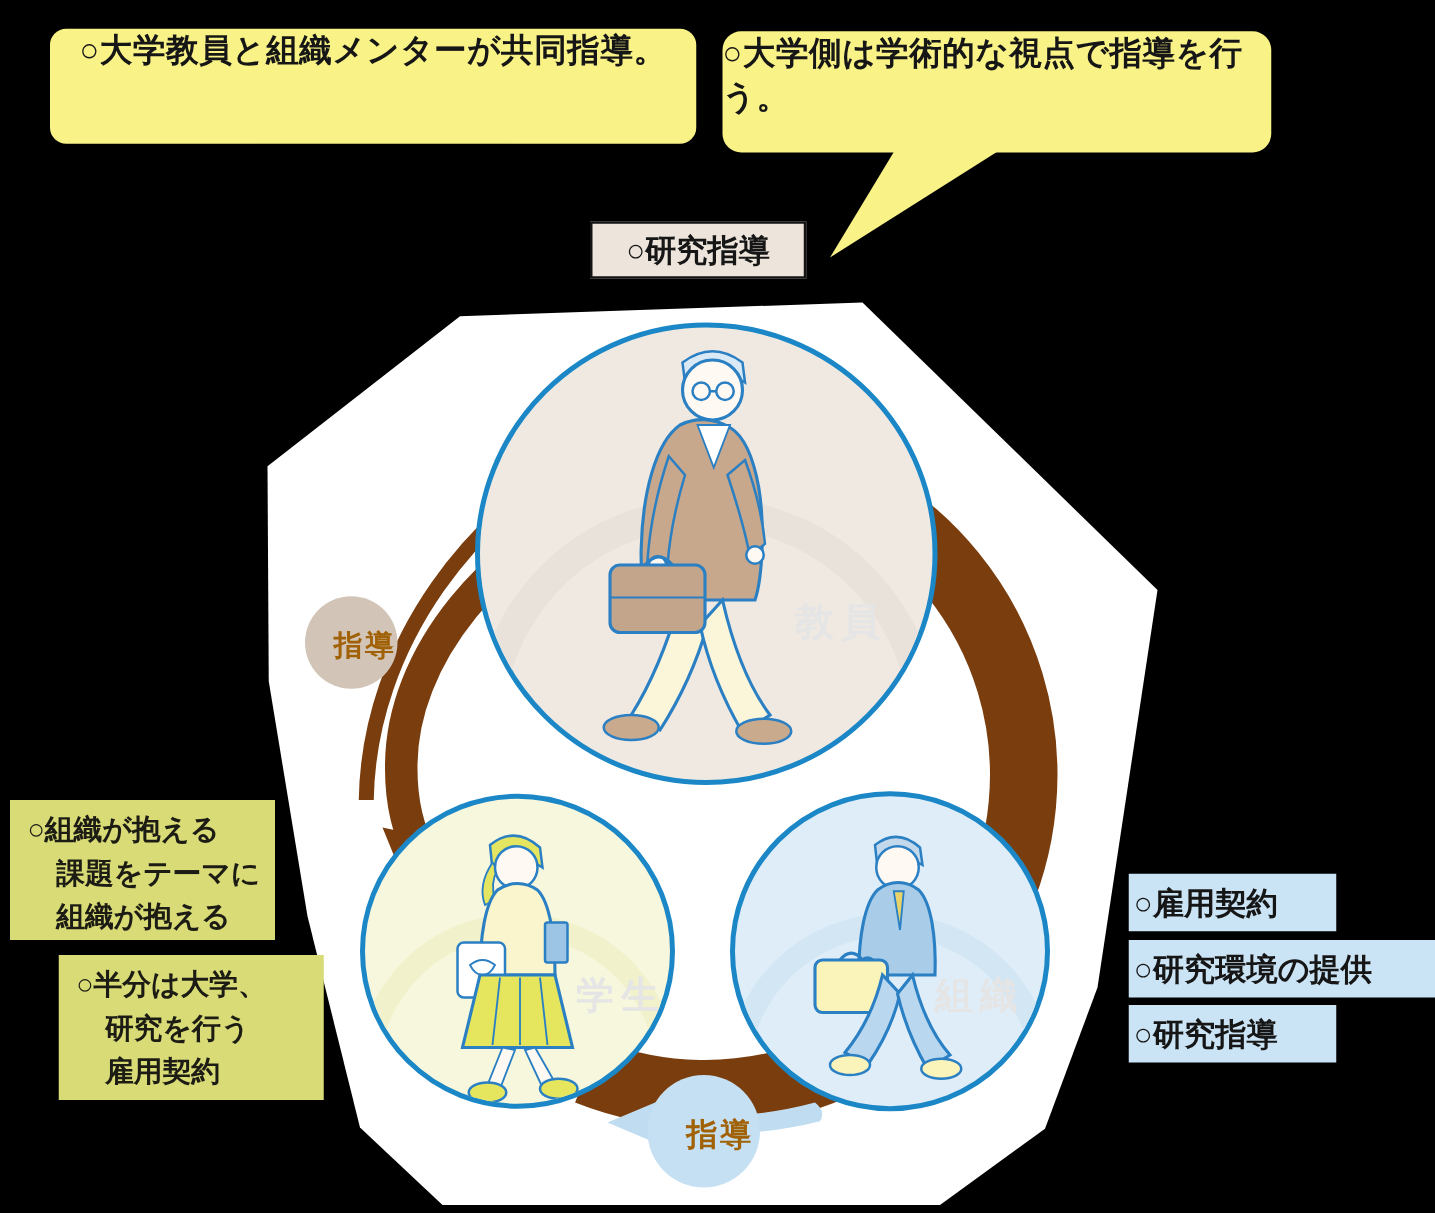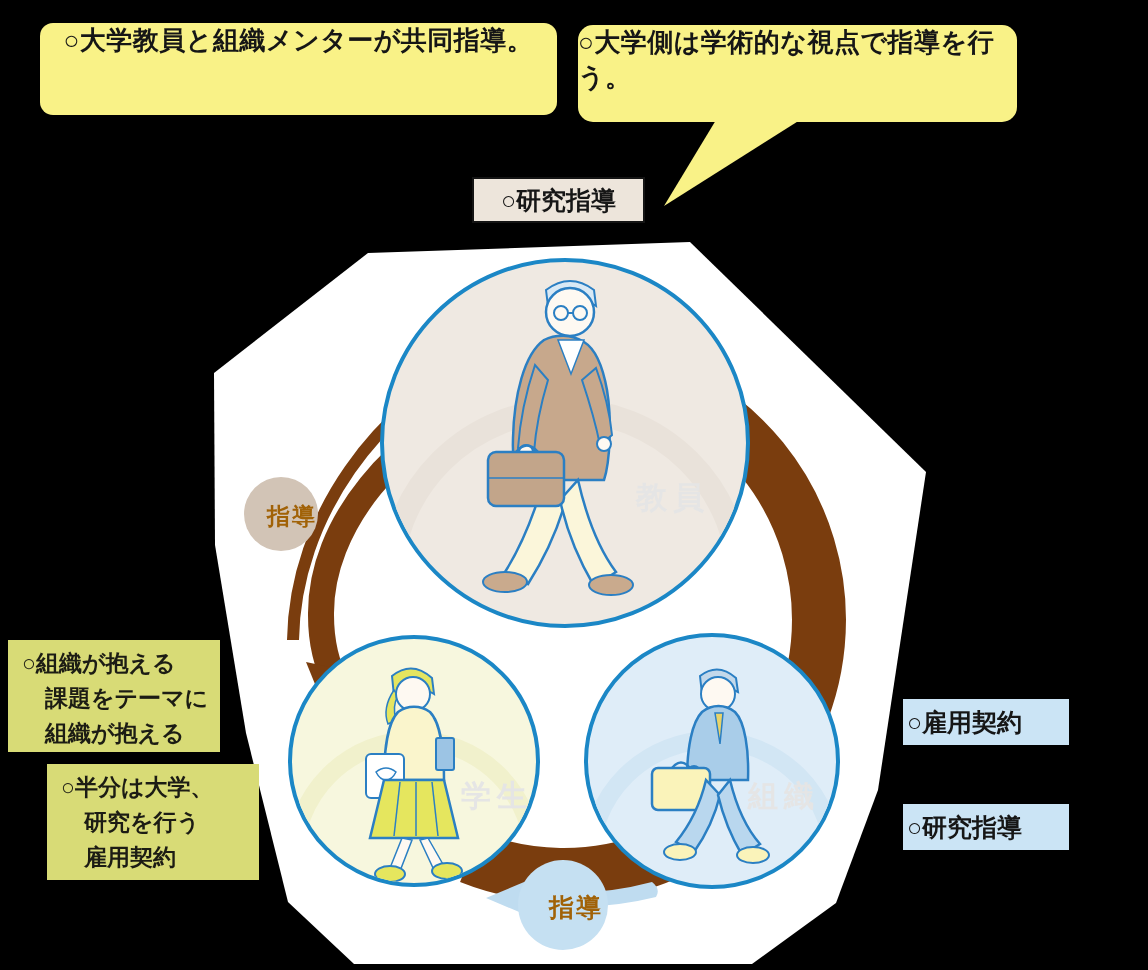--- a/index.html
+++ b/index.html
@@ -139,20 +139,23 @@
   </div>
   <div class="abs note-green" style="left:0;top:764px;width:212px;height:116px;margin-left:47px;">
     <span>○半分は大学、</span>
     <span class="indent">研究を行う</span>
     <span class="indent">雇用契約</span>
   </div>
 
   <div class="abs note-blue" style="left:903px;top:699px;width:166px;height:46px;">
     <span>○雇用契約</span>
   </div>
+  <div class="abs note-blue" style="left:903px;top:752px;width:245px;height:46px;">
+    <span>○研究環境の提供</span>
+  </div>
   <div class="abs note-blue" style="left:903px;top:804px;width:166px;height:46px;">
     <span>○研究指導</span>
   </div>
 
   <div class="abs node-label" style="left:598px;top:477px;width:150px;">教員</div>
   <div class="abs node-label" style="left:714px;top:776px;width:140px;font-size:30px;">組織</div>
   <div class="abs node-label" style="left:427px;top:776px;width:140px;font-size:30px;">学生</div>
 
   <div class="abs badge-label" style="left:245px;top:501px;width:72px;">指導</div>
   <div class="abs badge-label" style="left:523px;top:891px;width:80px;font-size:25px;">指導</div>

